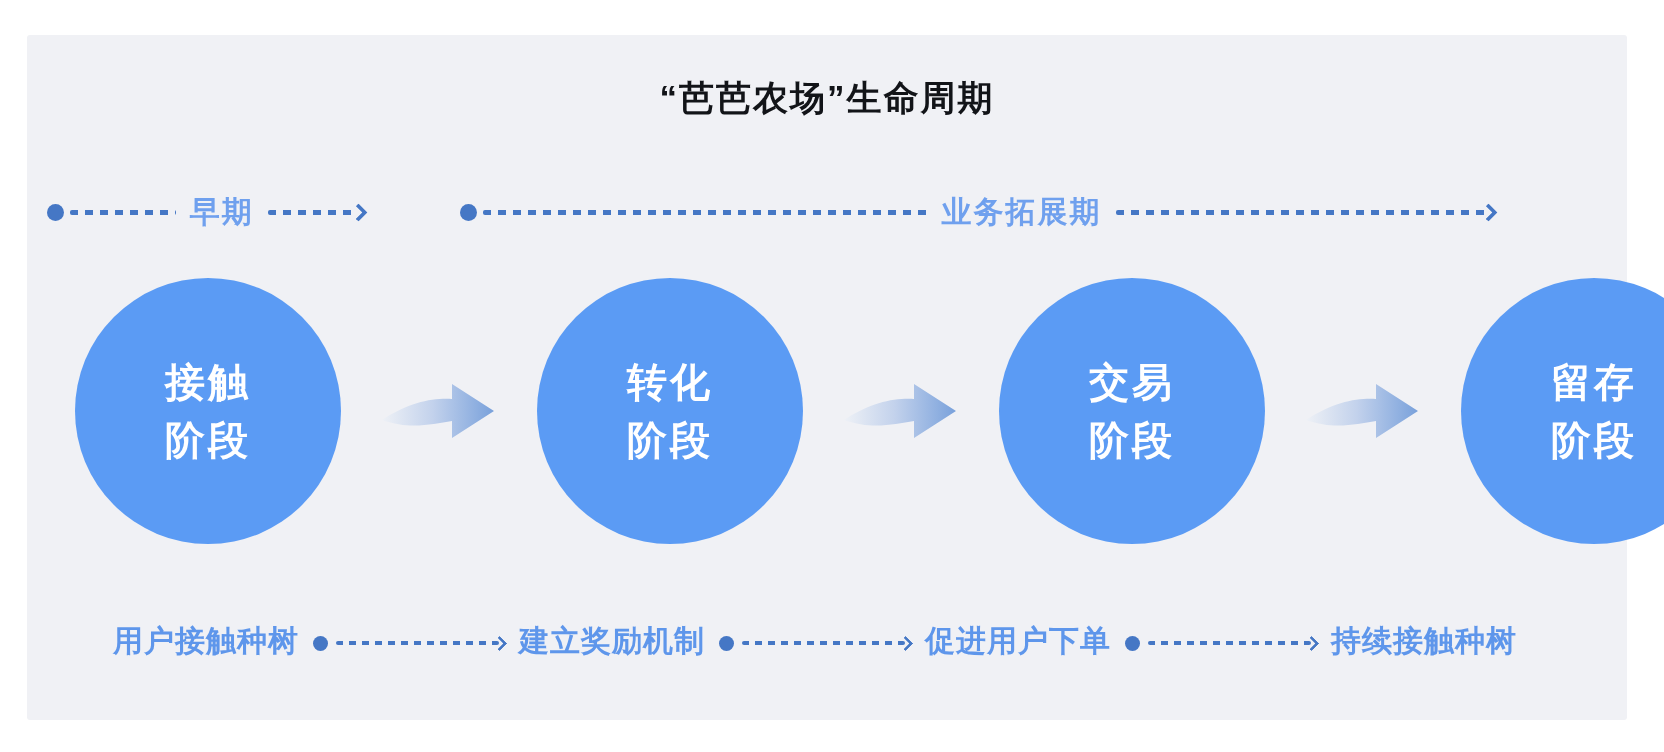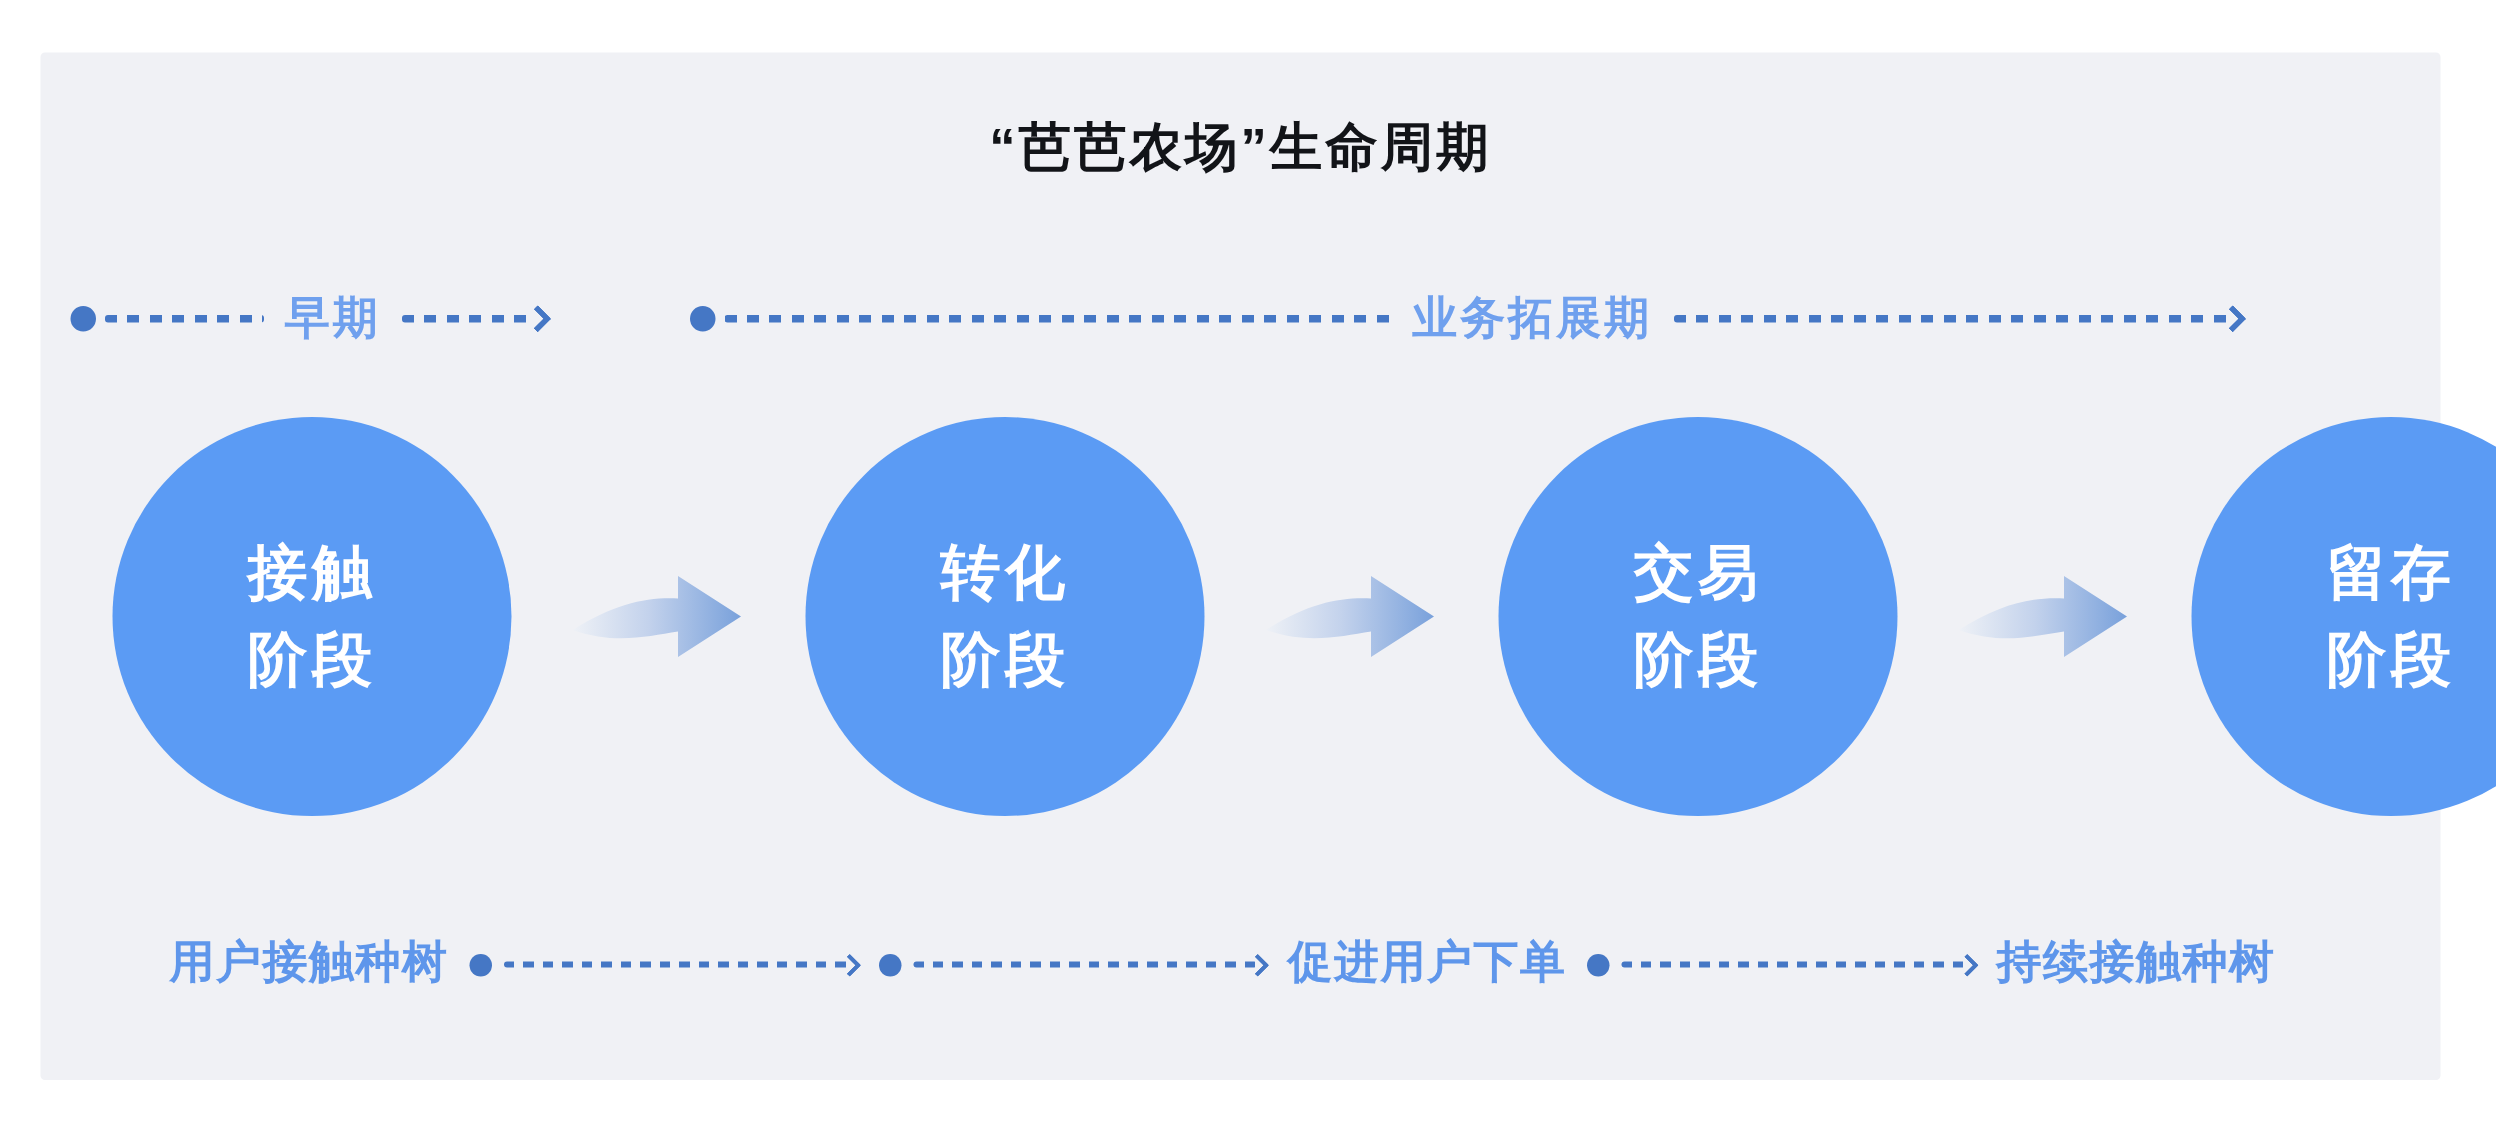--- a/index.html
+++ b/index.html
@@ -138,20 +138,21 @@
     </div>
   </div>
 
   <div class="steps">
     <span class="step-label">用户接触种树</span>
     <span class="connector">
       <span class="dot"></span>
       <span class="dash"></span>
       <span class="chev"></span>
     </span>
+    <span class="step-label">建立奖励机制</span>
     <span class="connector">
       <span class="dot"></span>
       <span class="dash"></span>
       <span class="chev"></span>
     </span>
     <span class="step-label">促进用户下单</span>
     <span class="connector">
       <span class="dot"></span>
       <span class="dash"></span>
       <span class="chev"></span>

